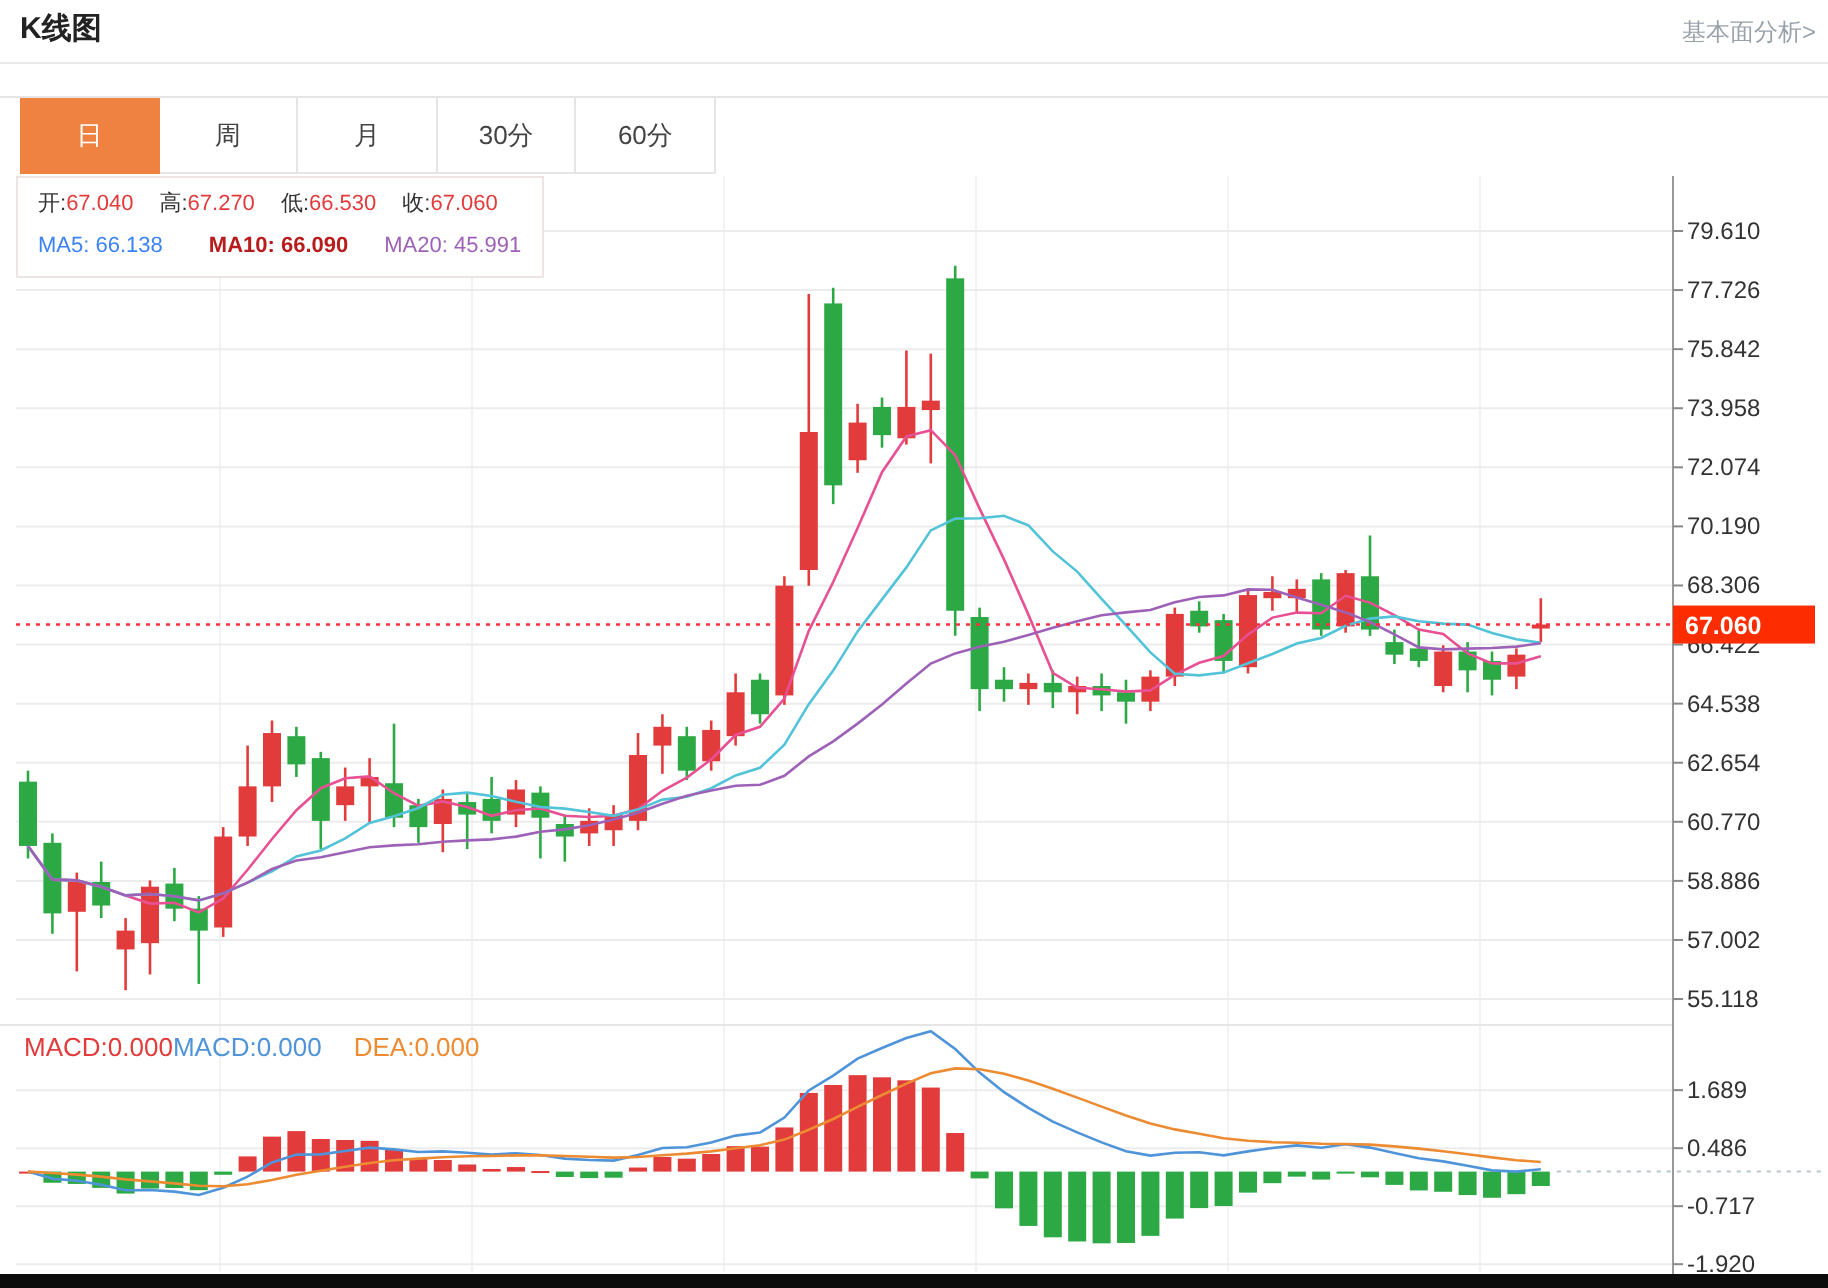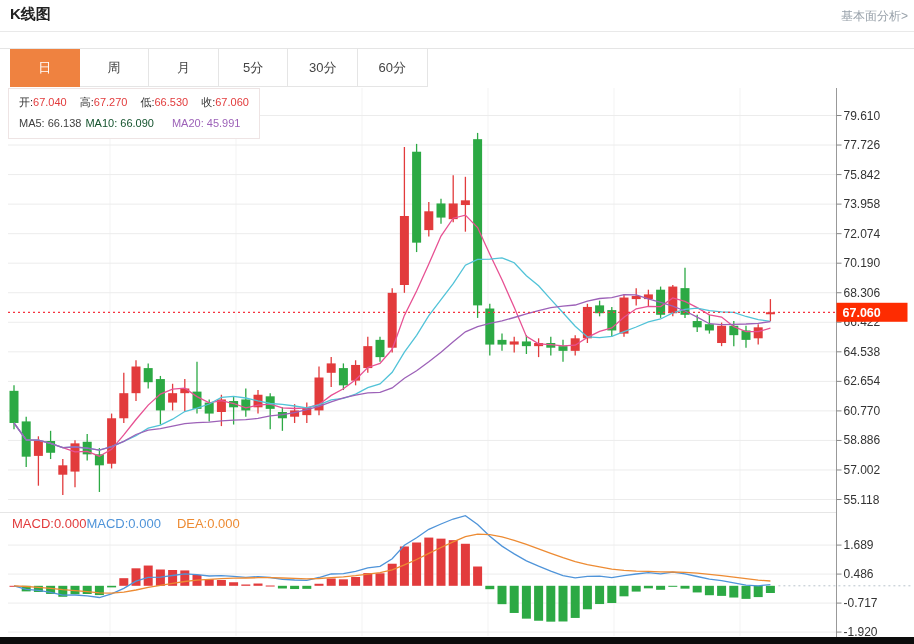--- a/index.html
+++ b/index.html
@@ -22,22 +22,22 @@
   .tab:first-child{border-left:1px solid #e5e5e5;}
   .tab.active{background:#ef8240;color:#fff;border-color:#ef8240;line-height:38px;}
   .infobox{
     position:absolute;top:88px;left:8px;background:#fff;border:1px solid #eee4e4;
     padding:3px 10px 4px;font-size:11px;z-index:3;white-space:nowrap;
   }
   .infobox .row{line-height:21px;}
   .lab{color:#333;}
   .val{color:#e23b3c;margin-right:13px;}
   .val:last-child{margin-right:0;}
-  .ma5{color:#404040;margin-right:4px;}
-  .ma10{color:#14532d;margin-right:18px;}
+  .ma5{color:#3b82f6;margin-right:23px;}
+  .ma10{color:#b91c1c;margin-right:18px;font-weight:bold;}
   .ma20{color:#9d62b8;}
   .macdlabels{position:absolute;top:516px;left:12px;font-size:13px;z-index:3;white-space:nowrap;}
   .m-macd{color:#e23b3c;}
   .m-diff{color:#4f94d9;margin-right:16px;}
   .m-dea{color:#ed8b33;}
   #kchart{position:absolute;left:0;top:0;z-index:1;}
   #kchart text{font-family:"Liberation Sans",sans-serif;}
   .bottomstrip{position:absolute;left:0;top:637px;width:914px;height:7px;background:#0c0c0c;z-index:4;}
 </style>
 </head>
@@ -321,21 +321,20 @@
   </svg>
 
 <div class="title">K线图</div>
 <div class="toplink">基本面分析&gt;</div>
 <div class="divider"></div>
 
 <div class="tabbar">
   <div class="tab active">日</div>
   <div class="tab">周</div>
   <div class="tab">月</div>
-  <div class="tab">5分</div>
   <div class="tab">30分</div>
   <div class="tab">60分</div>
 </div>
 
 <div class="infobox">
   <div class="row">
     <span class="lab">开:</span><span class="val">67.040</span><span class="lab">高:</span><span class="val">67.270</span><span class="lab">低:</span><span class="val">66.530</span><span class="lab">收:</span><span class="val">67.060</span>
   </div>
   <div class="row">
     <span class="ma5"><span>MA5:</span> <span>66.138</span></span><span class="ma10"><span>MA10:</span> <span>66.090</span></span><span class="ma20"><span>MA20:</span> <span>45.991</span></span>

